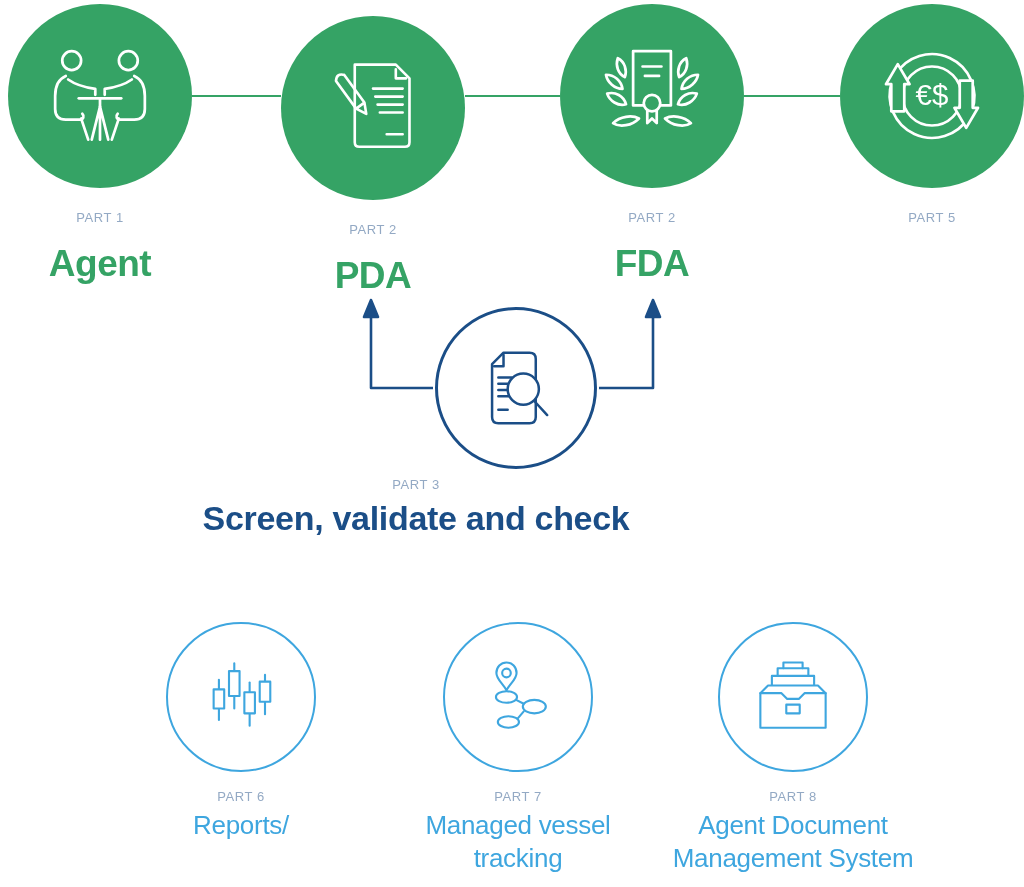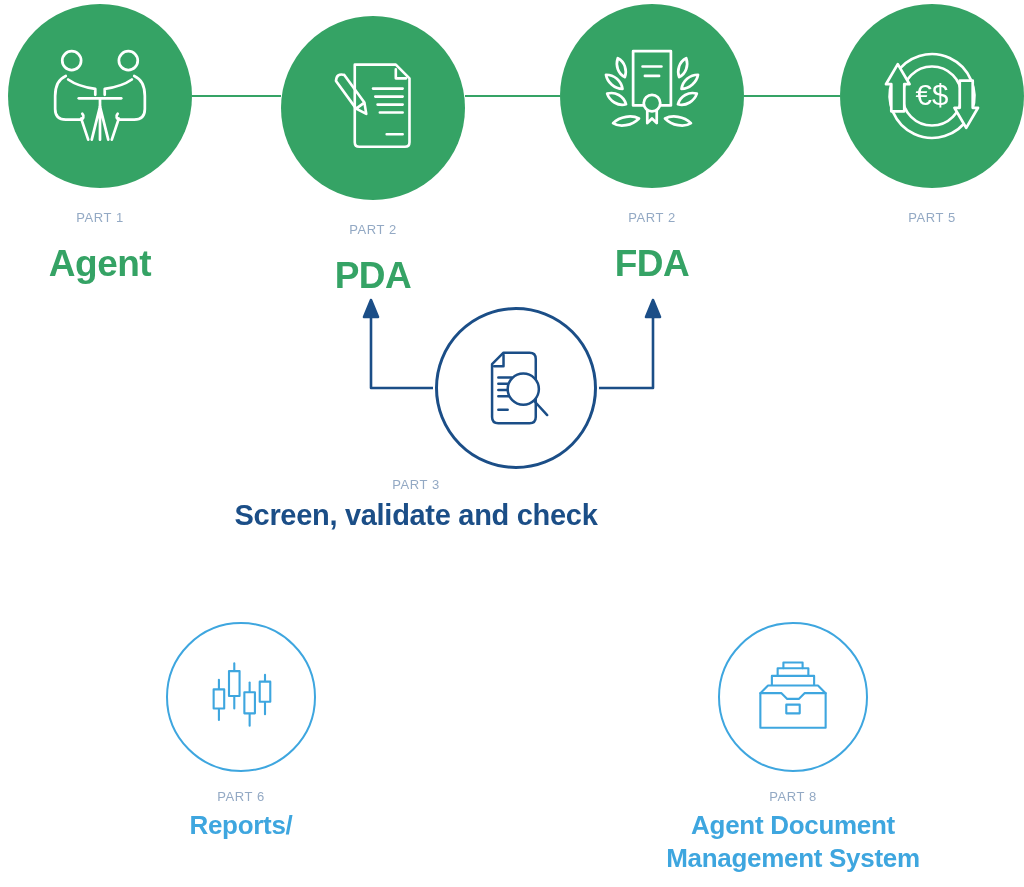--- a/index.html
+++ b/index.html
@@ -5,22 +5,22 @@
   html,body{margin:0;padding:0;background:#fff;font-family:"Liberation Sans",sans-serif;}
   .canvas{position:relative;width:1024px;height:887px;background:#fff;overflow:hidden;}
   svg{display:block;}
   .overlay{position:absolute;left:0;top:0;pointer-events:none;}
   .node{position:absolute;display:flex;flex-direction:column;align-items:center;text-align:center;}
   .circle-green{width:184px;height:184px;border-radius:50%;background:#35a365;display:flex;align-items:center;justify-content:center;}
   .circle-outline-navy{width:156px;height:156px;border-radius:50%;border:3px solid #1b4e87;background:#fff;display:flex;align-items:center;justify-content:center;}
   .circle-outline-blue{width:146px;height:146px;border-radius:50%;border:2px solid #3ea6df;background:#fff;display:flex;align-items:center;justify-content:center;}
   .part-label{font-size:13px;letter-spacing:.6px;color:#93a9c4;font-weight:400;}
   .title-green{font-size:37px;font-weight:700;color:#35a365;letter-spacing:-.5px;margin-top:18px;}
-  .title-navy{font-size:29px;font-weight:700;color:#1b4e87;letter-spacing:-.3px;margin-top:7px;}
-  .title-blue{font-size:26px;font-weight:700;color:#3ea6df;letter-spacing:-.3px;line-height:33px;margin-top:5px;}
+  .title-navy{font-size:34px;font-weight:700;color:#1b4e87;letter-spacing:-.3px;margin-top:7px;}
+  .title-blue{font-size:26px;font-weight:400;color:#3ea6df;letter-spacing:-.3px;line-height:33px;margin-top:5px;}
   .top-node .part-label{margin-top:22px;}
   .bottom-node .part-label{margin-top:17px;text-align:center;}
   .mid-text{position:absolute;left:0;top:477px;width:832px;display:flex;flex-direction:column;align-items:center;text-align:center;}
 </style>
 </head>
 <body>
 
 <div class="canvas">
 
   <svg class="overlay" width="1024" height="887" viewBox="0 0 1024 887">
@@ -133,20 +133,37 @@
         <path d="M75,27 V68"></path>
           <rect x="69.5" y="34" width="11" height="21" fill="#ffffff"></rect>
       </svg>
     </div>
     <div class="part-label">PART 6</div>
     <div class="title-blue">
       <div>Reports/</div>
     </div>
   </div>
 
+  <div class="node bottom-node" style="left:378px;top:622px;width:280px;">
+    <div class="circle-outline-blue">
+      <svg width="96" height="96" viewBox="0 0 100 100" fill="none" stroke="#3ea6df" stroke-width="2.2" stroke-linecap="round" stroke-linejoin="round">
+        <path d="M38,14 C44,14 48.5,19 48.5,25 C48.5,31.5 42,35.5 38,43 C34,35.5 27.5,31.5 27.5,25 C27.5,19 32,14 38,14 Z"></path>
+        <circle cx="38" cy="25" r="4.5"></circle>
+        <ellipse cx="38" cy="50" rx="11" ry="6"></ellipse>
+        <ellipse cx="67" cy="60" rx="12" ry="7"></ellipse>
+        <ellipse cx="40" cy="76" rx="11" ry="6"></ellipse>
+        <path d="M48,53 L56,57 M50,72 L56,65"></path>
+      </svg>
+    </div>
+    <div class="part-label">PART 7</div>
+    <div class="title-blue">
+      <div>Managed vessel</div>
+      <div>tracking</div>
+    </div>
+  </div>
 
   <div class="node bottom-node" style="left:653px;top:622px;width:280px;">
     <div class="circle-outline-blue">
       <svg width="96" height="96" viewBox="0 0 100 100" fill="none" stroke="#3ea6df" stroke-width="2.2" stroke-linecap="round" stroke-linejoin="round">
         <path d="M40,20 V14 H60 V20"></path>
         <path d="M34,28 V20 H66 V28"></path>
         <path d="M28,38 V28 H72 V38"></path>
         <path d="M16,82 V46 L24,38 H76 L84,46 V82 Z" fill="#ffffff"></path>
         <path d="M16,46 H38 L44,52 H56 L62,46 H84"></path>
         <rect x="43" y="58" width="14" height="9"></rect>

